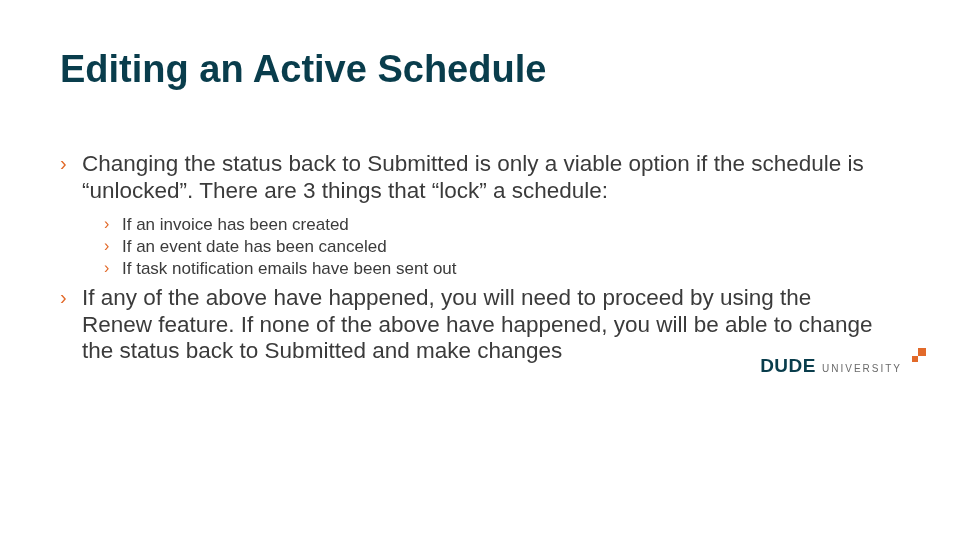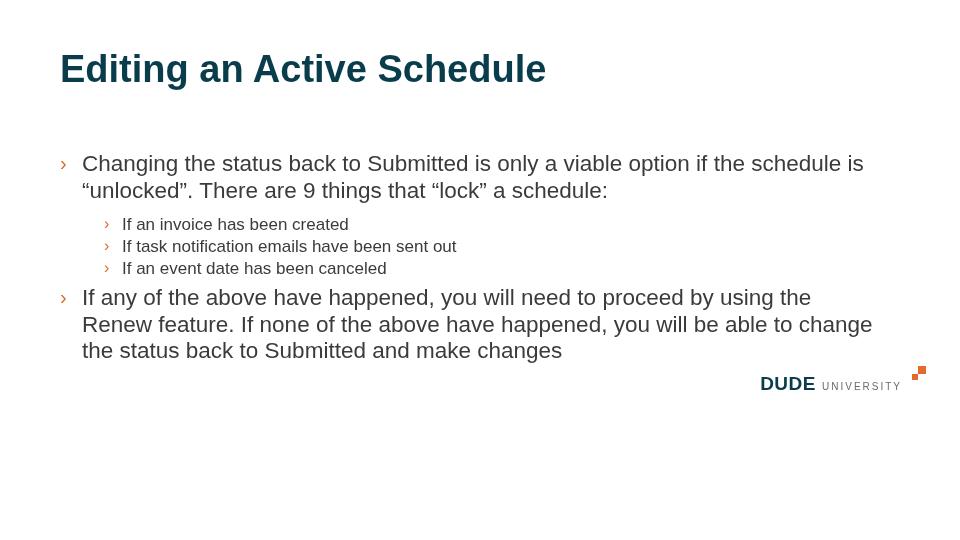--- a/index.html
+++ b/index.html
@@ -67,21 +67,21 @@
     position: absolute;
     left: 0;
     top: 0;
     color: #e26a2a;
     font-size: 16px;
     line-height: 1.28;
   }
   .footer-logo {
     position: absolute;
     right: 34px;
-    bottom: 22px;
+    bottom: 40px;
     display: flex;
     align-items: baseline;
     gap: 6px;
   }
   .logo-dude {
     font-family: "Arial Black", Arial, sans-serif;
     font-weight: 900;
     font-size: 19px;
     color: #093d4c;
     letter-spacing: 0.5px;
@@ -119,25 +119,25 @@
 </style>
 </head>
 <body>
 
 <div class="slide">
 
   <h1 class="title">Editing an Active Schedule</h1>
 
   <ul class="top">
     <li>
-      <span>Changing the status back to Submitted is only a viable option if the schedule is “unlocked”. There are 9 things that “lock” a schedule:</span>
+      <span>Changing the status back to Submitted is only a viable option if the schedule is “unlocked”. There are 3 things that “lock” a schedule:</span>
       <ul class="sub">
         <li><span>If an invoice has been created</span></li>
+        <li><span>If an event date has been canceled</span></li>
         <li><span>If task notification emails have been sent out</span></li>
-        <li><span>If an event date has been canceled</span></li>
       </ul>
     </li>
     <li>
       <span>If any of the above have happened, you will need to proceed by using the Renew feature. If none of the above have happened, you will be able to change the status back to Submitted and make changes</span>
     </li>
   </ul>
 
   <div class="footer-logo">
     <span class="logo-dude">DUDE</span>
     <span class="logo-univ">UNIVERSITY</span>

